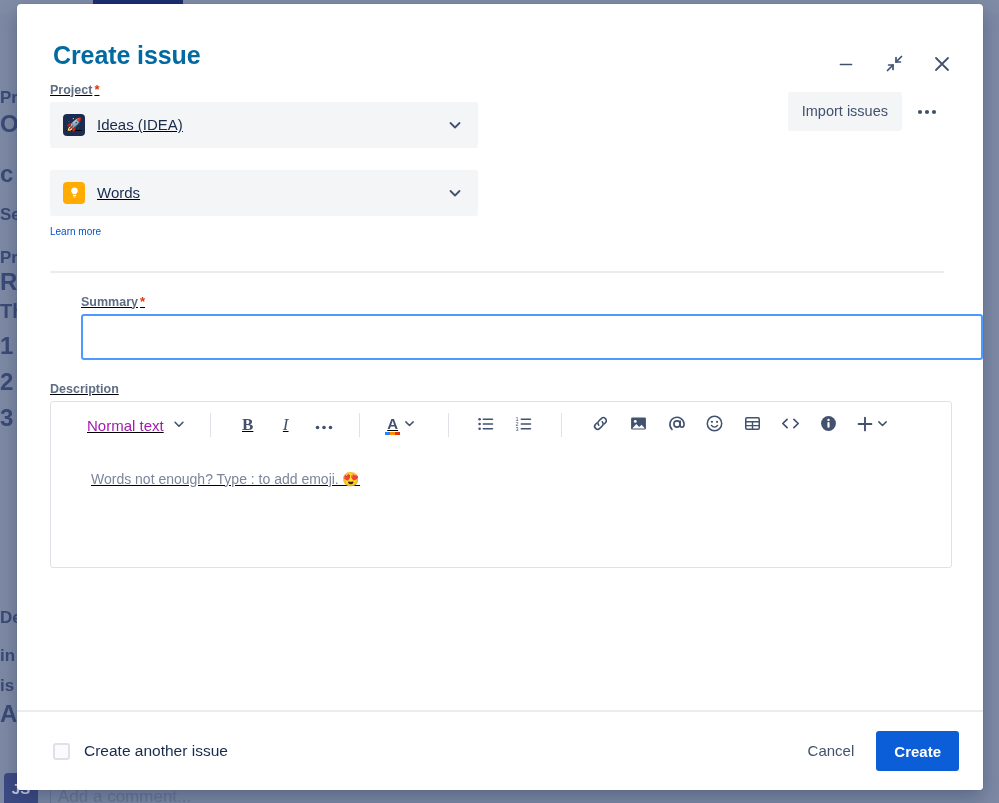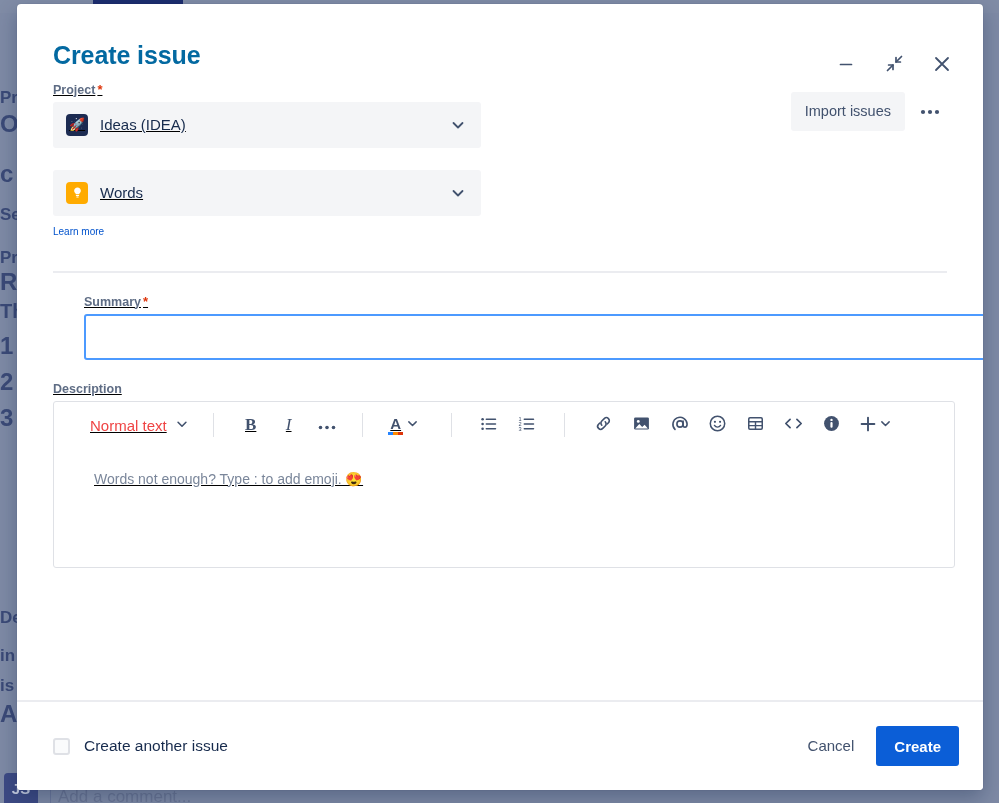--- a/index.html
+++ b/index.html
@@ -187,21 +187,21 @@
   .editor-toolbar {
     height: 47px;
     display: flex; align-items: center;
     padding: 0 10px;
     gap: 0px;
   }
   .tb-style {
     display: flex; align-items: center; gap: 8px;
     padding: 0 14px 0 26px; height: 32px;
     border-radius: 3px; cursor: pointer;
-    color: #ef4444; font-size: 15px;
+    color: #a21caf; font-size: 15px;
   }
   .tb-sep {
     width: 1px; height: 24px; background: #dfe1e6;
     margin: 0 12px;
   }
   .tb-btn {
     width: 32px; height: 32px; border: none; background: transparent;
     border-radius: 3px; cursor: pointer;
     display: flex; align-items: center; justify-content: center;
     color: #42526e; margin: 0 3px;
@@ -221,21 +221,21 @@
   .editor-content {
     min-height: 118px;
     padding: 22px 40px;
     font-size: 14px;
     color: #7a869a;
   }
 
   
   .modal-footer {
     flex: 0 0 auto;
-    height: 90px;
+    height: 80px;
     border-top: 2px solid #ebecf0;
     display: flex; align-items: center;
     padding: 0 24px 0 36px;
     background: #ffffff;
   }
   .check-wrap {
     display: flex; align-items: center; gap: 14px; cursor: pointer;
   }
   .checkbox {
     width: 17px; height: 17px;

